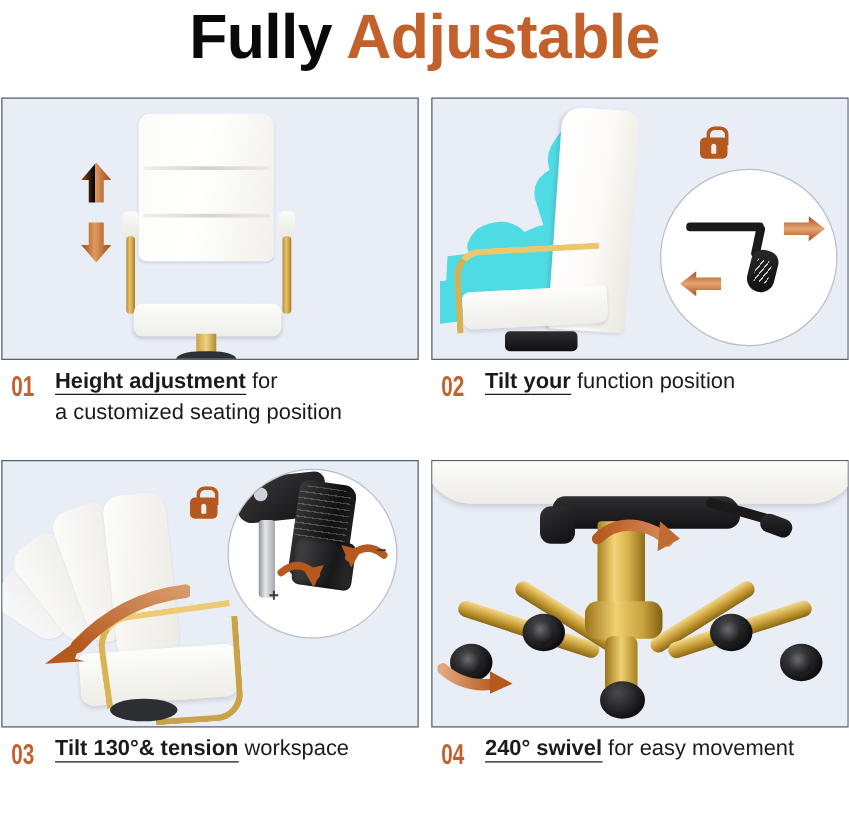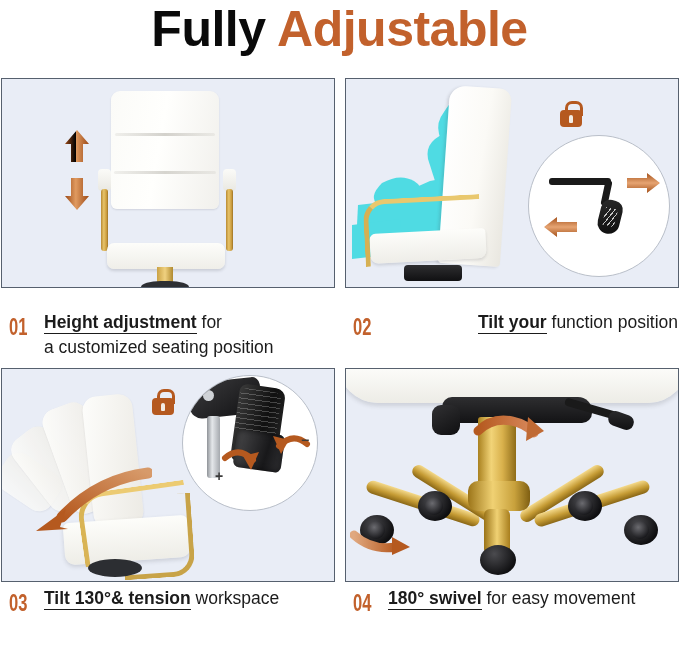--- a/index.html
+++ b/index.html
@@ -19,35 +19,35 @@
     font-size:50px;font-weight:bold;letter-spacing:-0.5px;
     line-height:66px;white-space:nowrap;
   }
   .title .t-black{color:#0a0a0a;}
   .title .t-orange{color:#c2612c;}
 
   
   .grid{position:absolute;left:0;top:78px;width:679px;height:576px;}
   .cell{position:absolute;width:334px;height:288px;}
   .cell.c1{left:1px;top:0;}
-  .cell.c2{left:345px;top:0;text-align:right;}
+  .cell.c2{left:345px;top:0;}
   .cell.c3{left:1px;top:290px;}
   .cell.c4{left:345px;top:290px;}
 
   .panel{
     position:absolute;left:0;top:0;width:332px;height:208px;
     border:1px solid #56606e;
     background:#e9edf6;
     overflow:hidden;
   }
   .cell.c3 .panel,.cell.c4 .panel{height:212px;}
 
   
   .caption{
-    position:absolute;left:0;top:232px;width:334px;height:70px;
+    position:absolute;left:0;top:214px;width:334px;height:70px;
   }
   .cell.c3 .caption,.cell.c4 .caption{top:218px;}
   .cap-num{
     position:absolute;left:8px;top:4px;
     color:#c2612c;font-weight:bold;font-size:23px;
     font-stretch:condensed;
     transform:scaleX(0.72);transform-origin:left top;
     letter-spacing:0px;
   }
   .cap-text{
@@ -509,19 +509,19 @@
               </linearGradient>
             </defs>
           <path d="M4 8 q18 16 42 12" stroke="url(#gRotC)" stroke-width="9" fill="none" stroke-linecap="round"></path>
           <polygon points="42,10 60,20 42,28" fill="#b5591f"></polygon>
         </svg>
       </div>
 
       <div class="caption">
         <div class="cap-num">04</div>
         <div class="cap-text">
-          <span class="strong">180° swivel</span><span> for easy movement</span><br>
+          <span class="strong">240° swivel</span><span> for easy movement</span><br>
         </div>
       </div>
     </div>
 
   </div>
 </div>
 
 </body></html>

